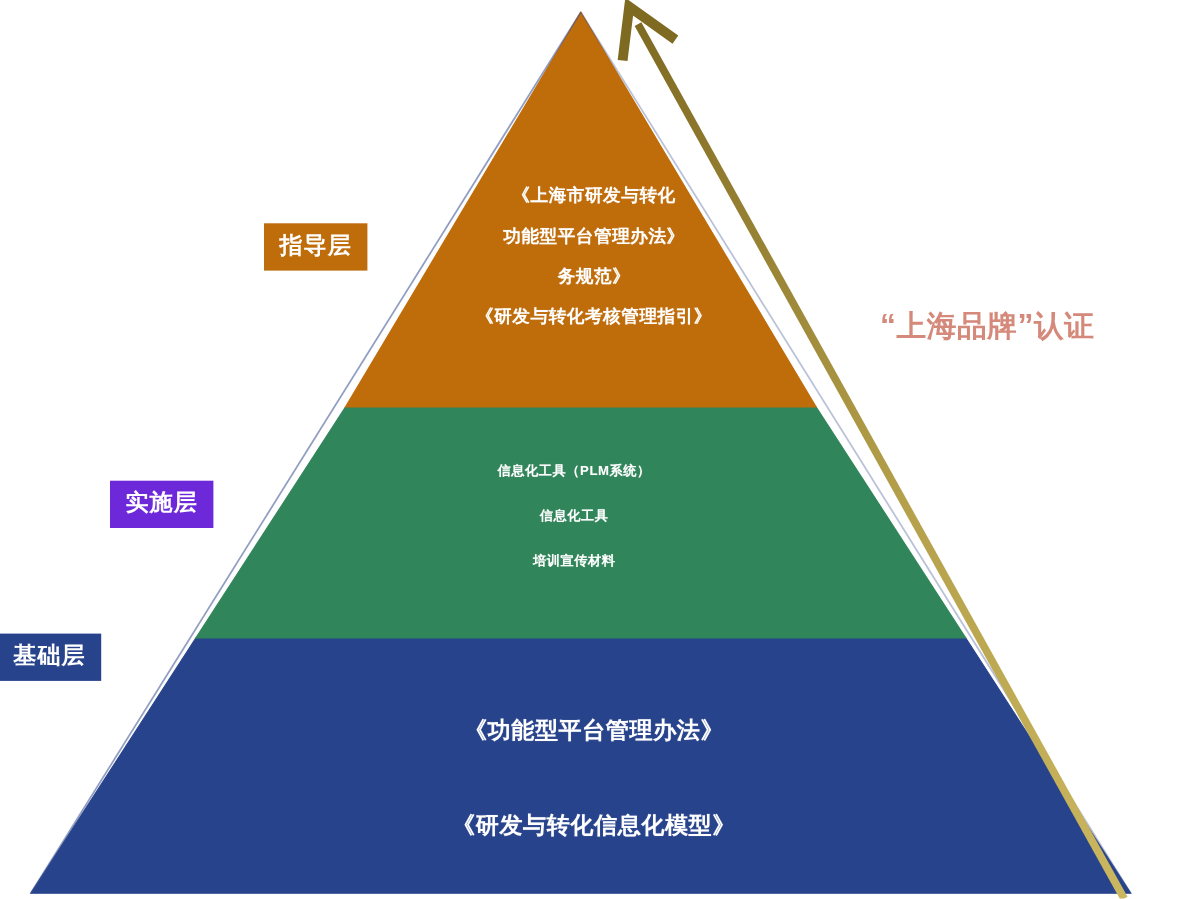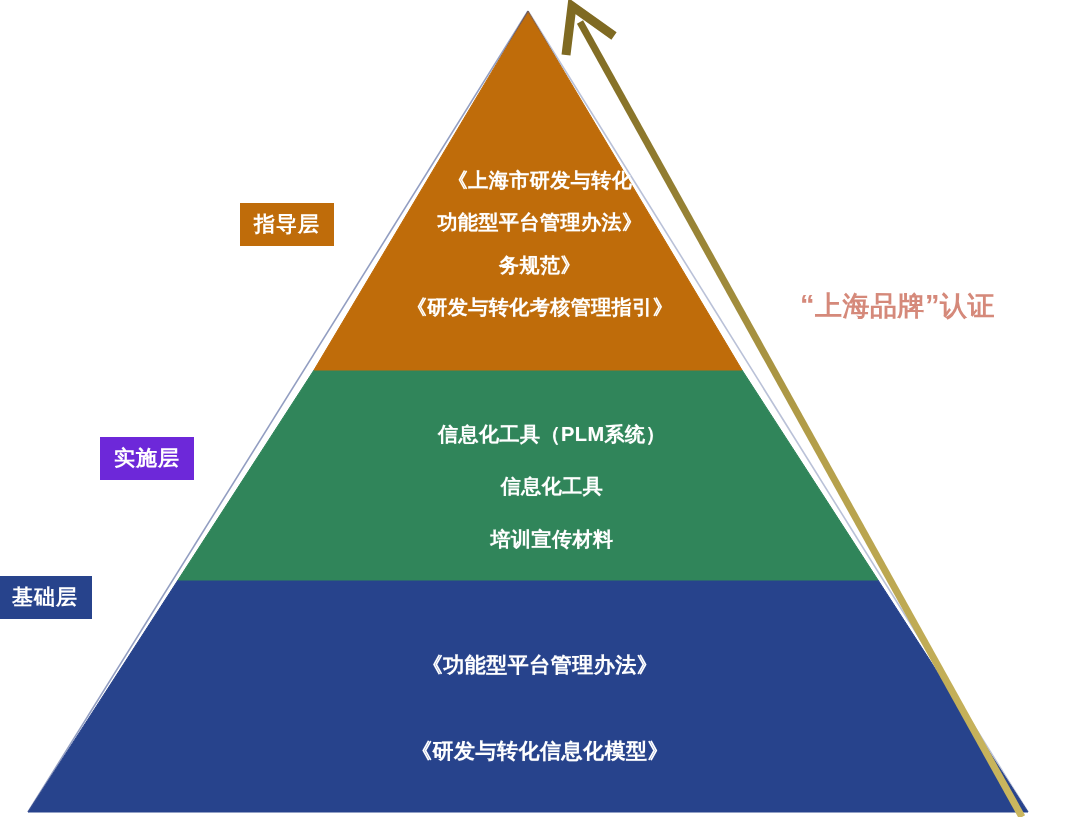--- a/index.html
+++ b/index.html
@@ -40,30 +40,29 @@
   }
   .tier-line {
     display: block;
     white-space: nowrap;
   }
 
   #tier-text-top {
     left: 340px;
     top: 168px;
     width: 400px;
-    font-size: 20px;
-    font-family: Liberation Mono, monospace;
+    font-size: 16px;
   }
   #tier-text-top .tier-line { margin-bottom: 14px; }
 
   #tier-text-mid {
-    left: 342px;
+    left: 312px;
     top: 420px;
     width: 420px;
-    font-size: 20px;
+    font-size: 12px;
   }
   #tier-text-mid .tier-line { margin-bottom: 24px; }
 
   #tier-text-bot {
     left: 300px;
     top: 650px;
     width: 480px;
     font-size: 21px;
   }
   #tier-text-bot .tier-line { margin-bottom: 56px; }
@@ -93,21 +92,21 @@
   #badge-foundation {
     left: -2px;
     top: 576px;
     background: #27438c;
   }
 
   
   #brand-annotation {
     position: absolute;
     left: 800px;
-    top: 288px;
+    top: 278px;
     color: #d5897a;
     font-size: 27px;
     font-weight: bold;
     letter-spacing: 0.5px;
     white-space: nowrap;
   }
   #brand-annotation .quoted {
     font-size: 29px;
   }
 </style>

